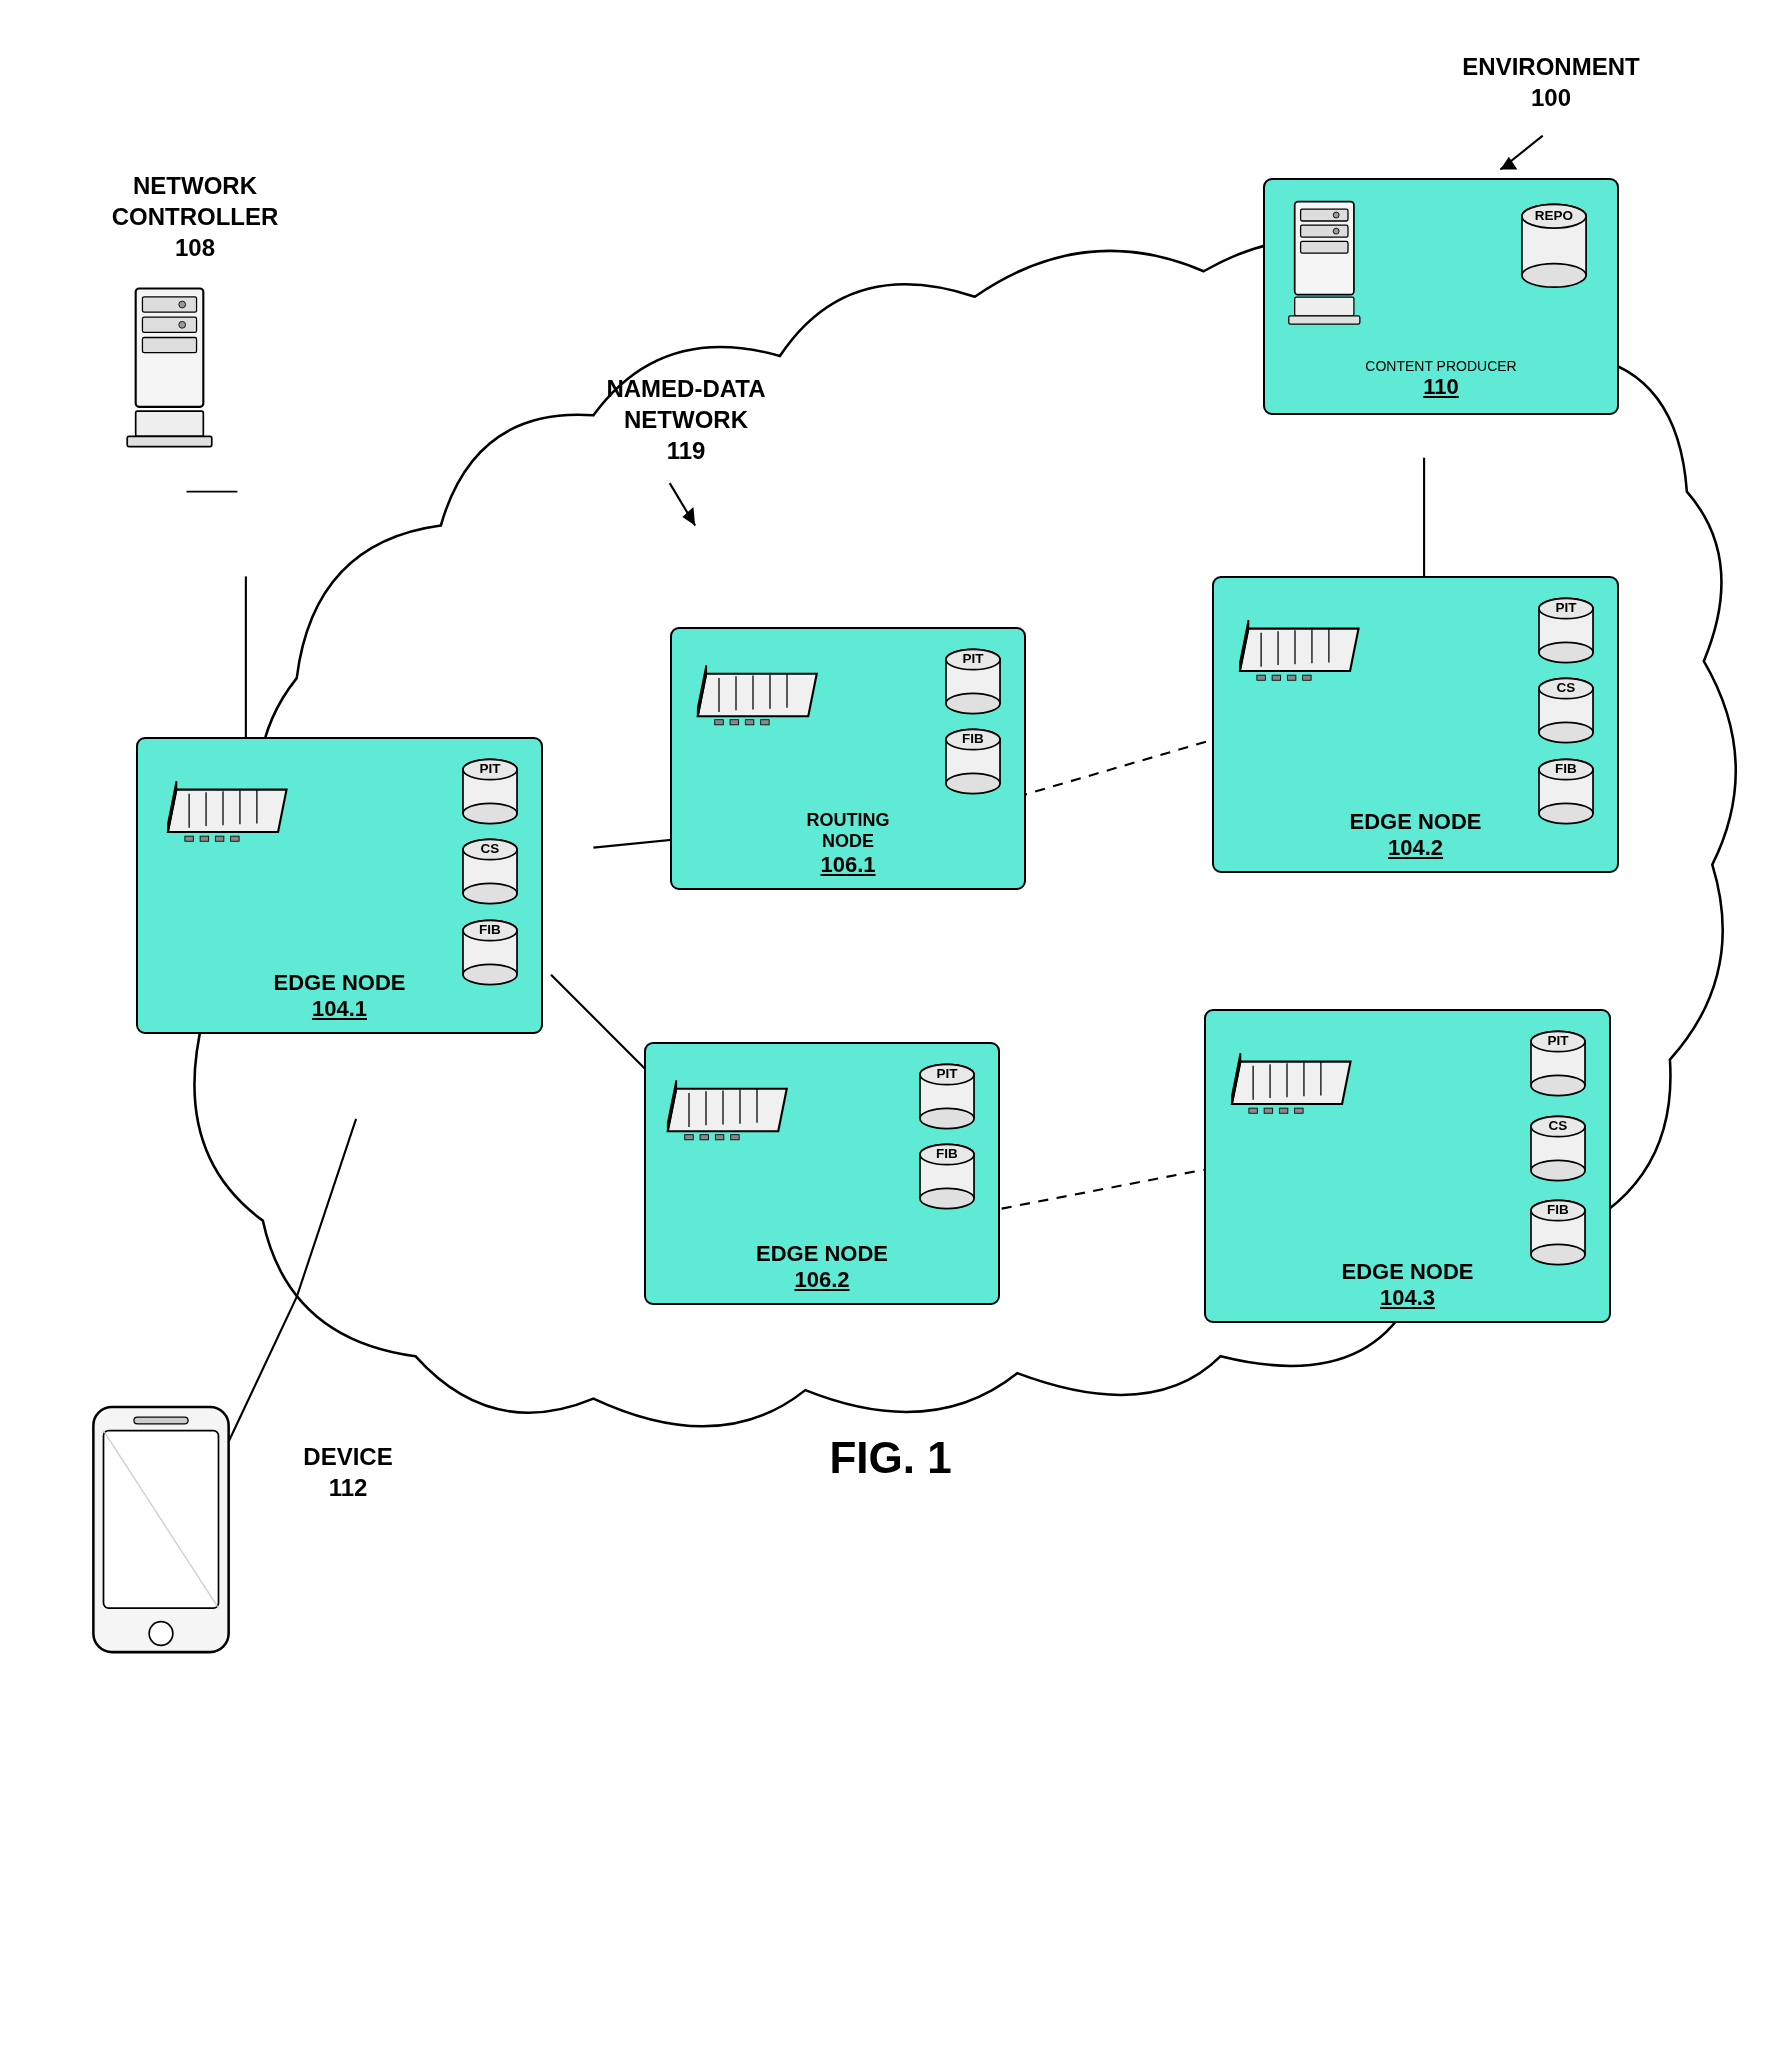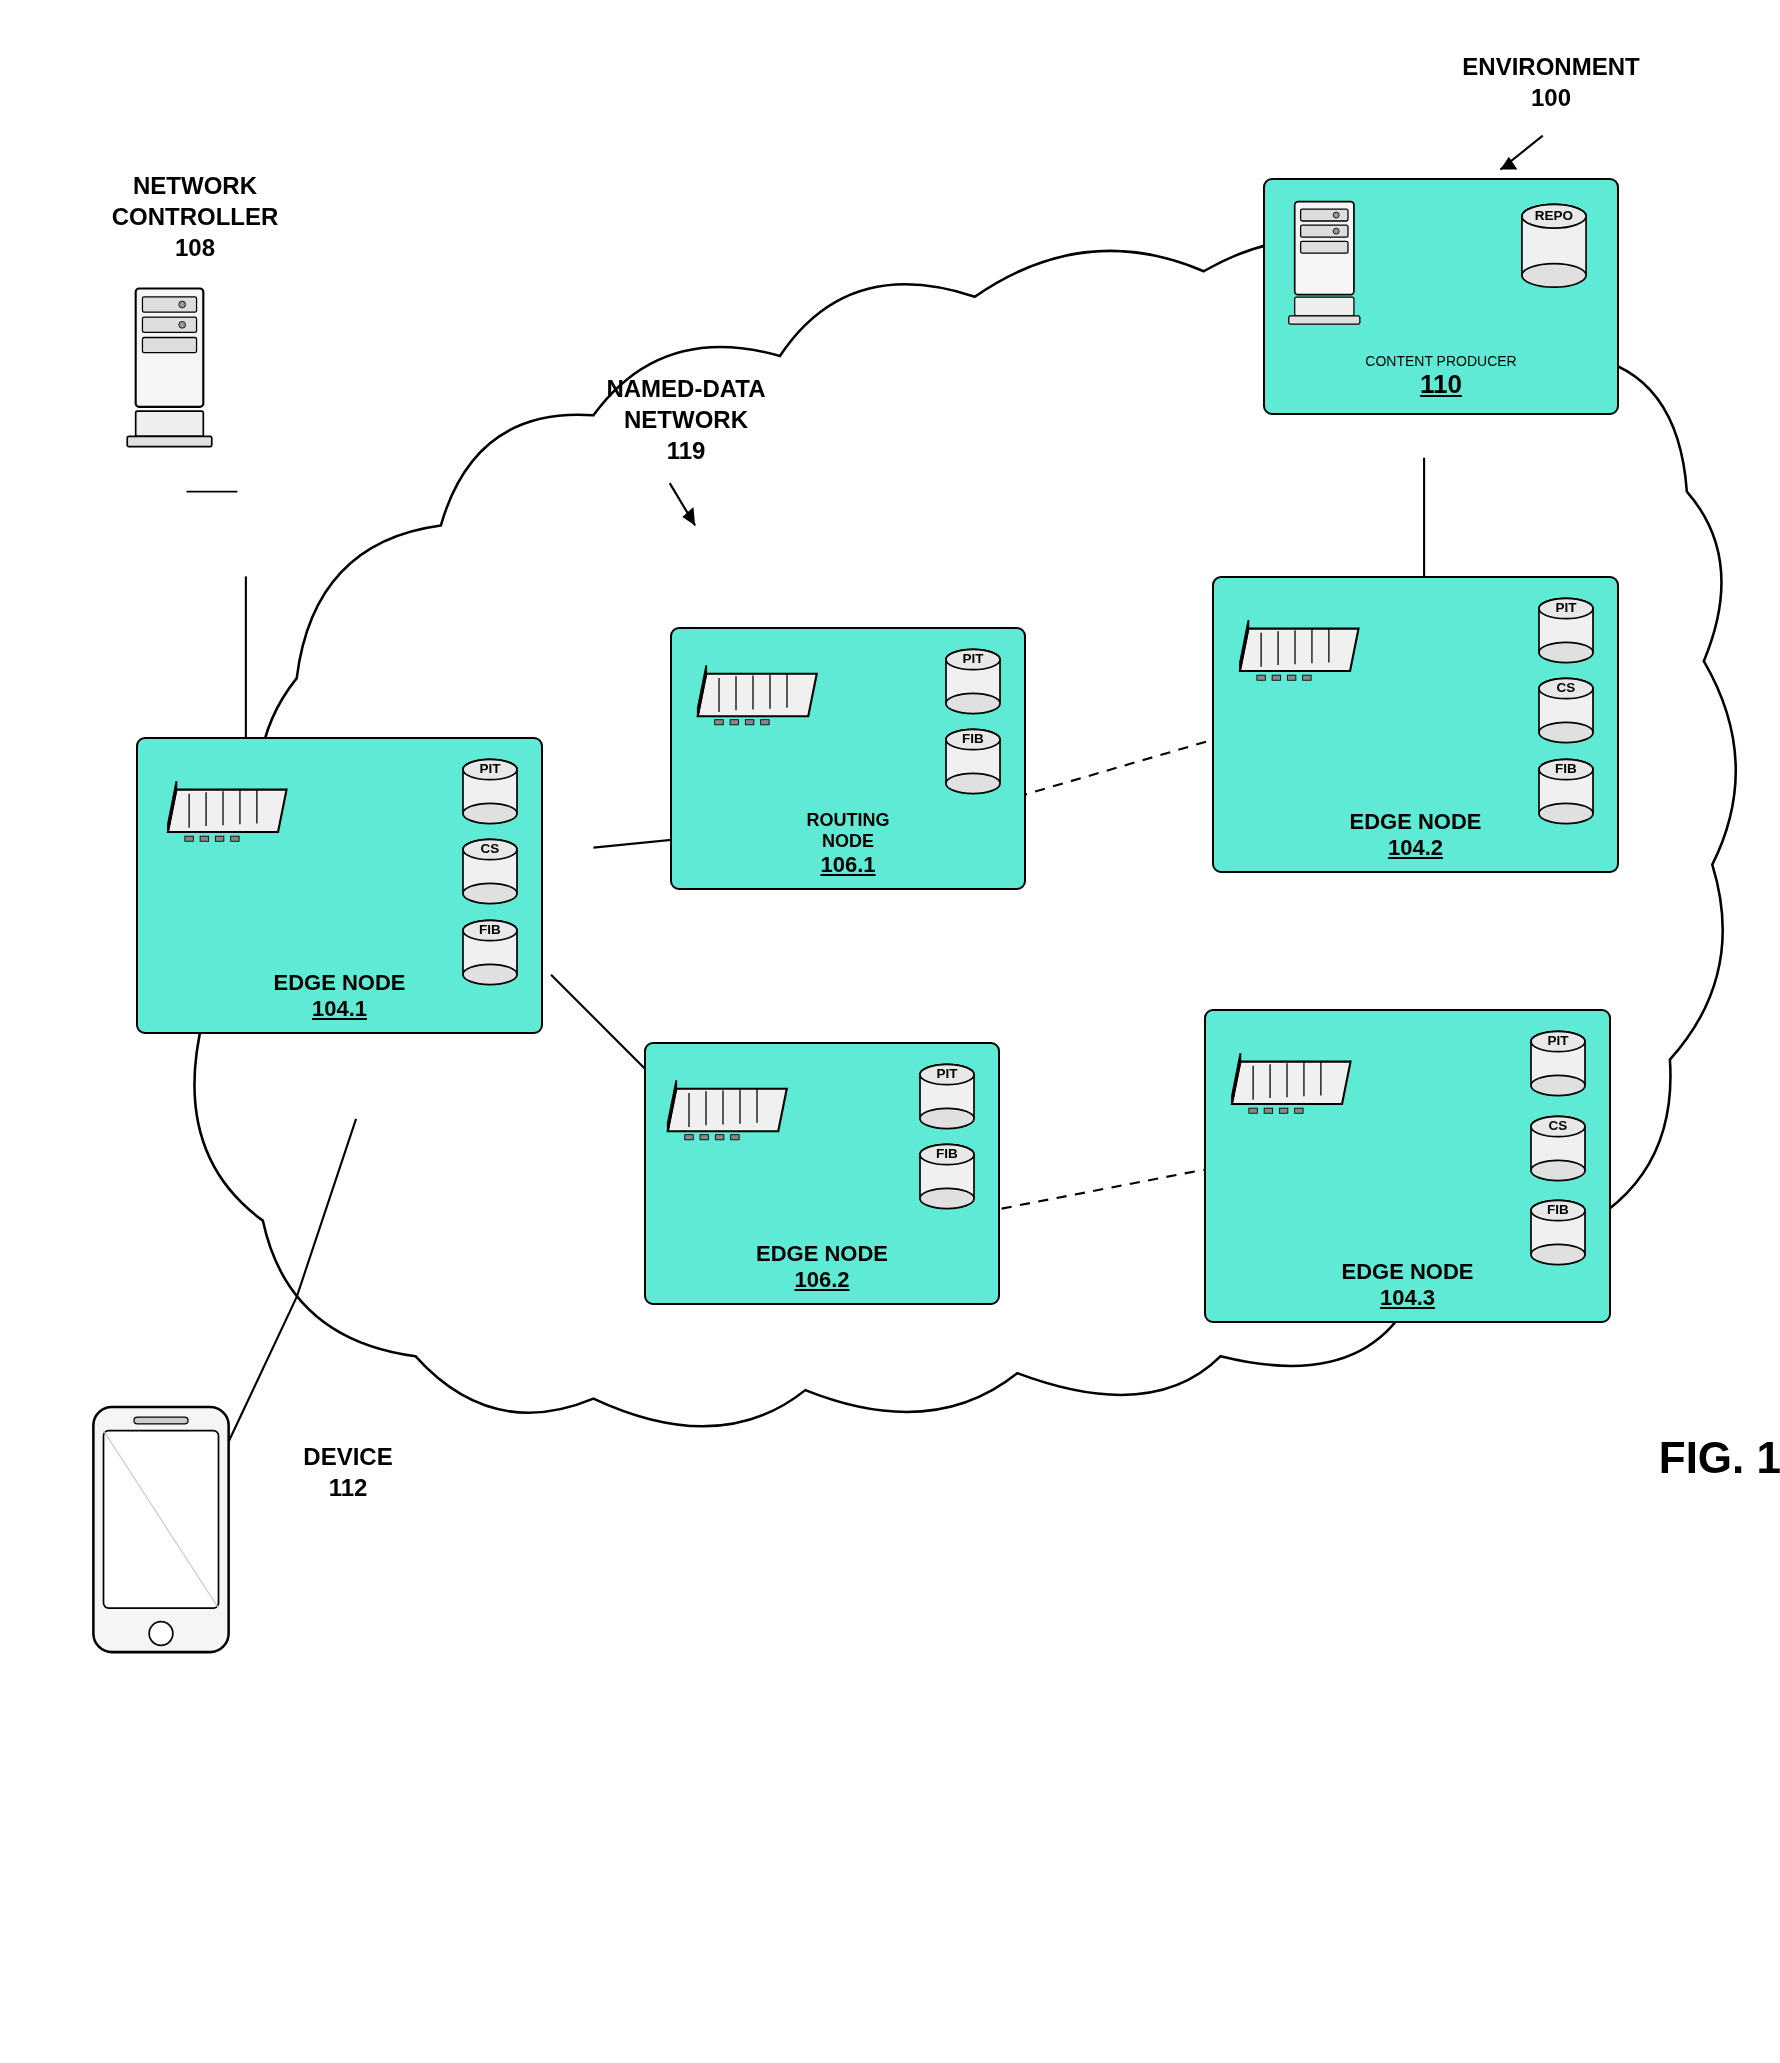--- a/index.html
+++ b/index.html
@@ -153,21 +153,21 @@
       <svg width="76" height="93" viewBox="0 0 90 110">
         <ellipse cx="45" cy="18" rx="38" ry="14" fill="#e8e8e8" stroke="#000" stroke-width="2"></ellipse>
         <rect x="7" y="18" width="76" height="70" fill="#f0f0f0" stroke="#000" stroke-width="2"></rect>
         <ellipse cx="45" cy="88" rx="38" ry="14" fill="#e0e0e0" stroke="#000" stroke-width="2"></ellipse>
         <ellipse cx="45" cy="18" rx="38" ry="14" fill="#e8e8e8" stroke="#000" stroke-width="2"></ellipse>
         <text x="45" y="23" text-anchor="middle" font-size="16" font-weight="bold" fill="#000">REPO</text>
       </svg>
     </div>
     <div style="position:absolute; bottom:12.7px; left:0; right:0; text-align:center;">
       <span style="font-size:14px; font-weight:normal;">CONTENT PRODUCER</span><br>
-      <span style="font-size:26px; font-weight:bold; text-decoration:underline;margin-top:8px;">110</span>
+      <span style="font-size:22px; font-weight:bold; text-decoration:underline;margin-top:8px;">110</span>
     </div>
   </div>
 
   <div class="node-box" style="top:737px; left:136px; width:407px; height:297px;">
 
     <div style="position:absolute; left:12.7px; top:25.4px;">
       <svg width="144" height="102" viewBox="0 0 170 120">
 
         <polygon points="20,80 150,80 160,30 30,30" fill="#f0f0f0" stroke="#000" stroke-width="2.5"></polygon>
         <polygon points="20,80 30,30 30,20 20,70" fill="#d8d8d8" stroke="#000" stroke-width="2"></polygon>
@@ -425,16 +425,16 @@
 
       <rect x="78" y="22" width="64" height="8" rx="4" fill="#ccc" stroke="#000" stroke-width="1.5"></rect>
     </svg>
   </div>
 
   <div class="label" style="top:1441px; left:263px; width:170px;">
     <span>DEVICE</span><br>
     <span>112</span>
   </div>
 
-  <div class="fig-label" style="bottom:85px; left:0; right:0; text-align:right;">FIG. 1</div>
+  <div class="fig-label" style="bottom:85px; left:0; right:0; text-align:center;">FIG. 1</div>
 
 </div>
 
 
 </body></html>

